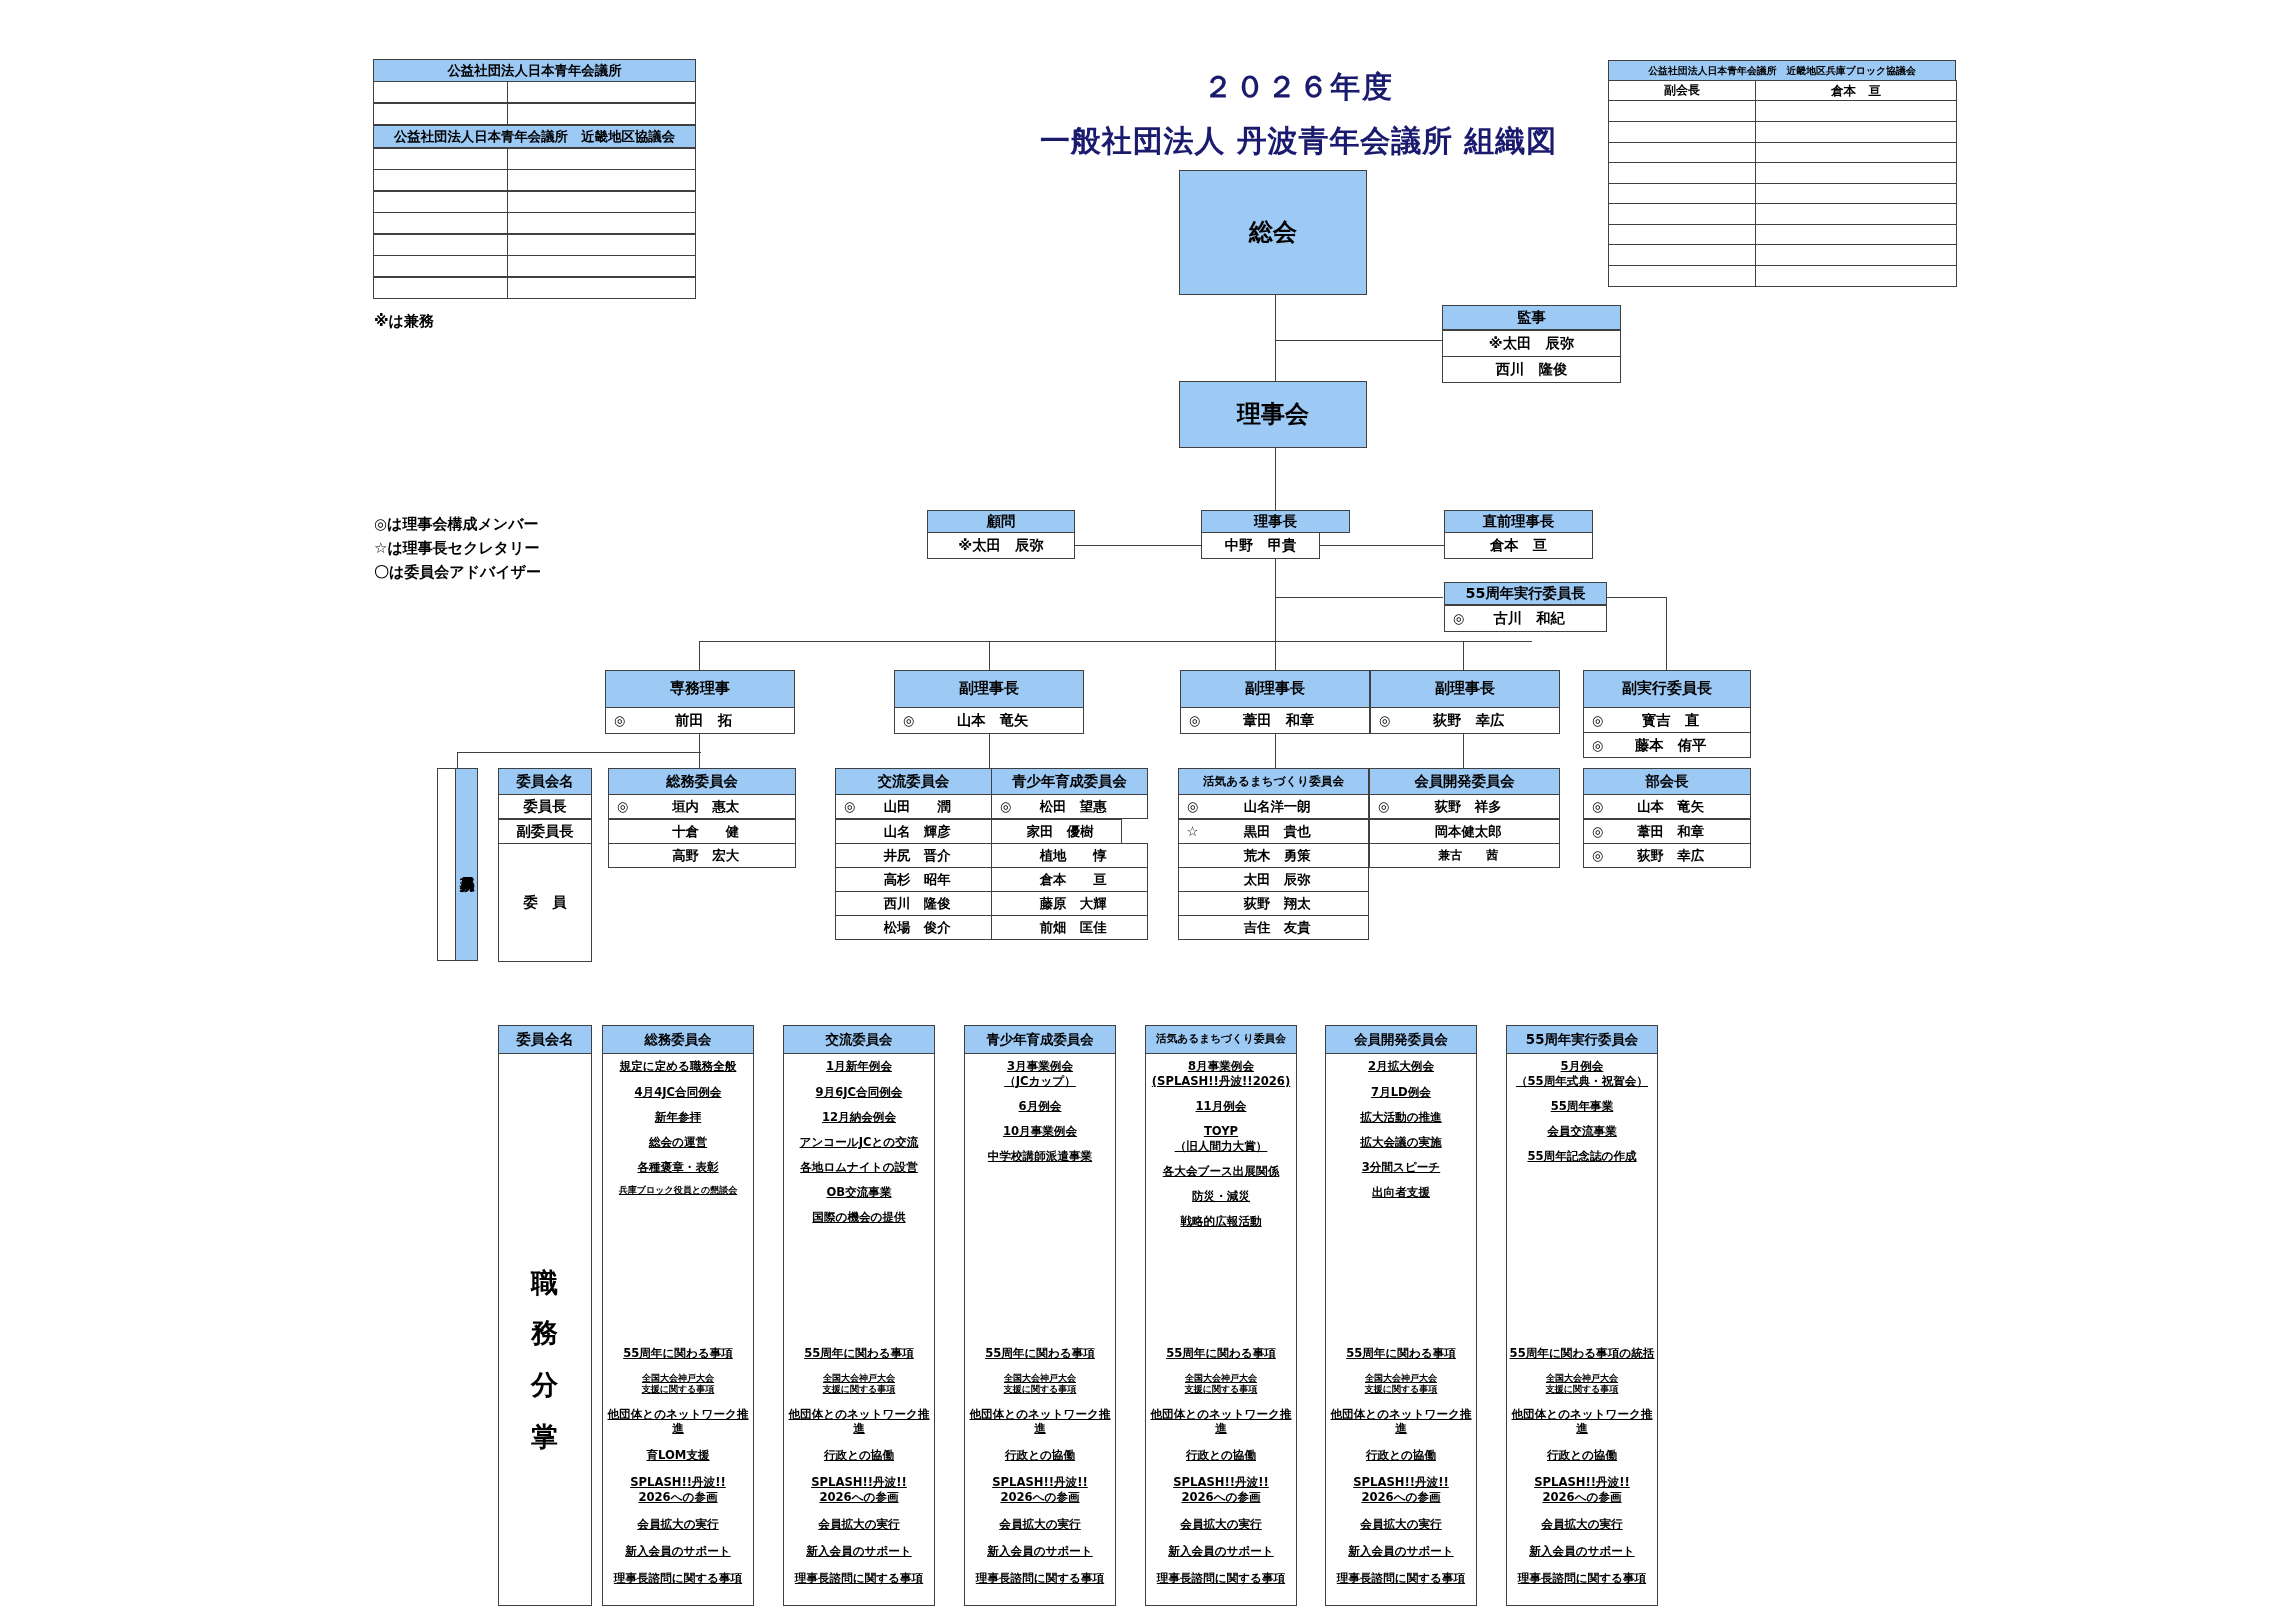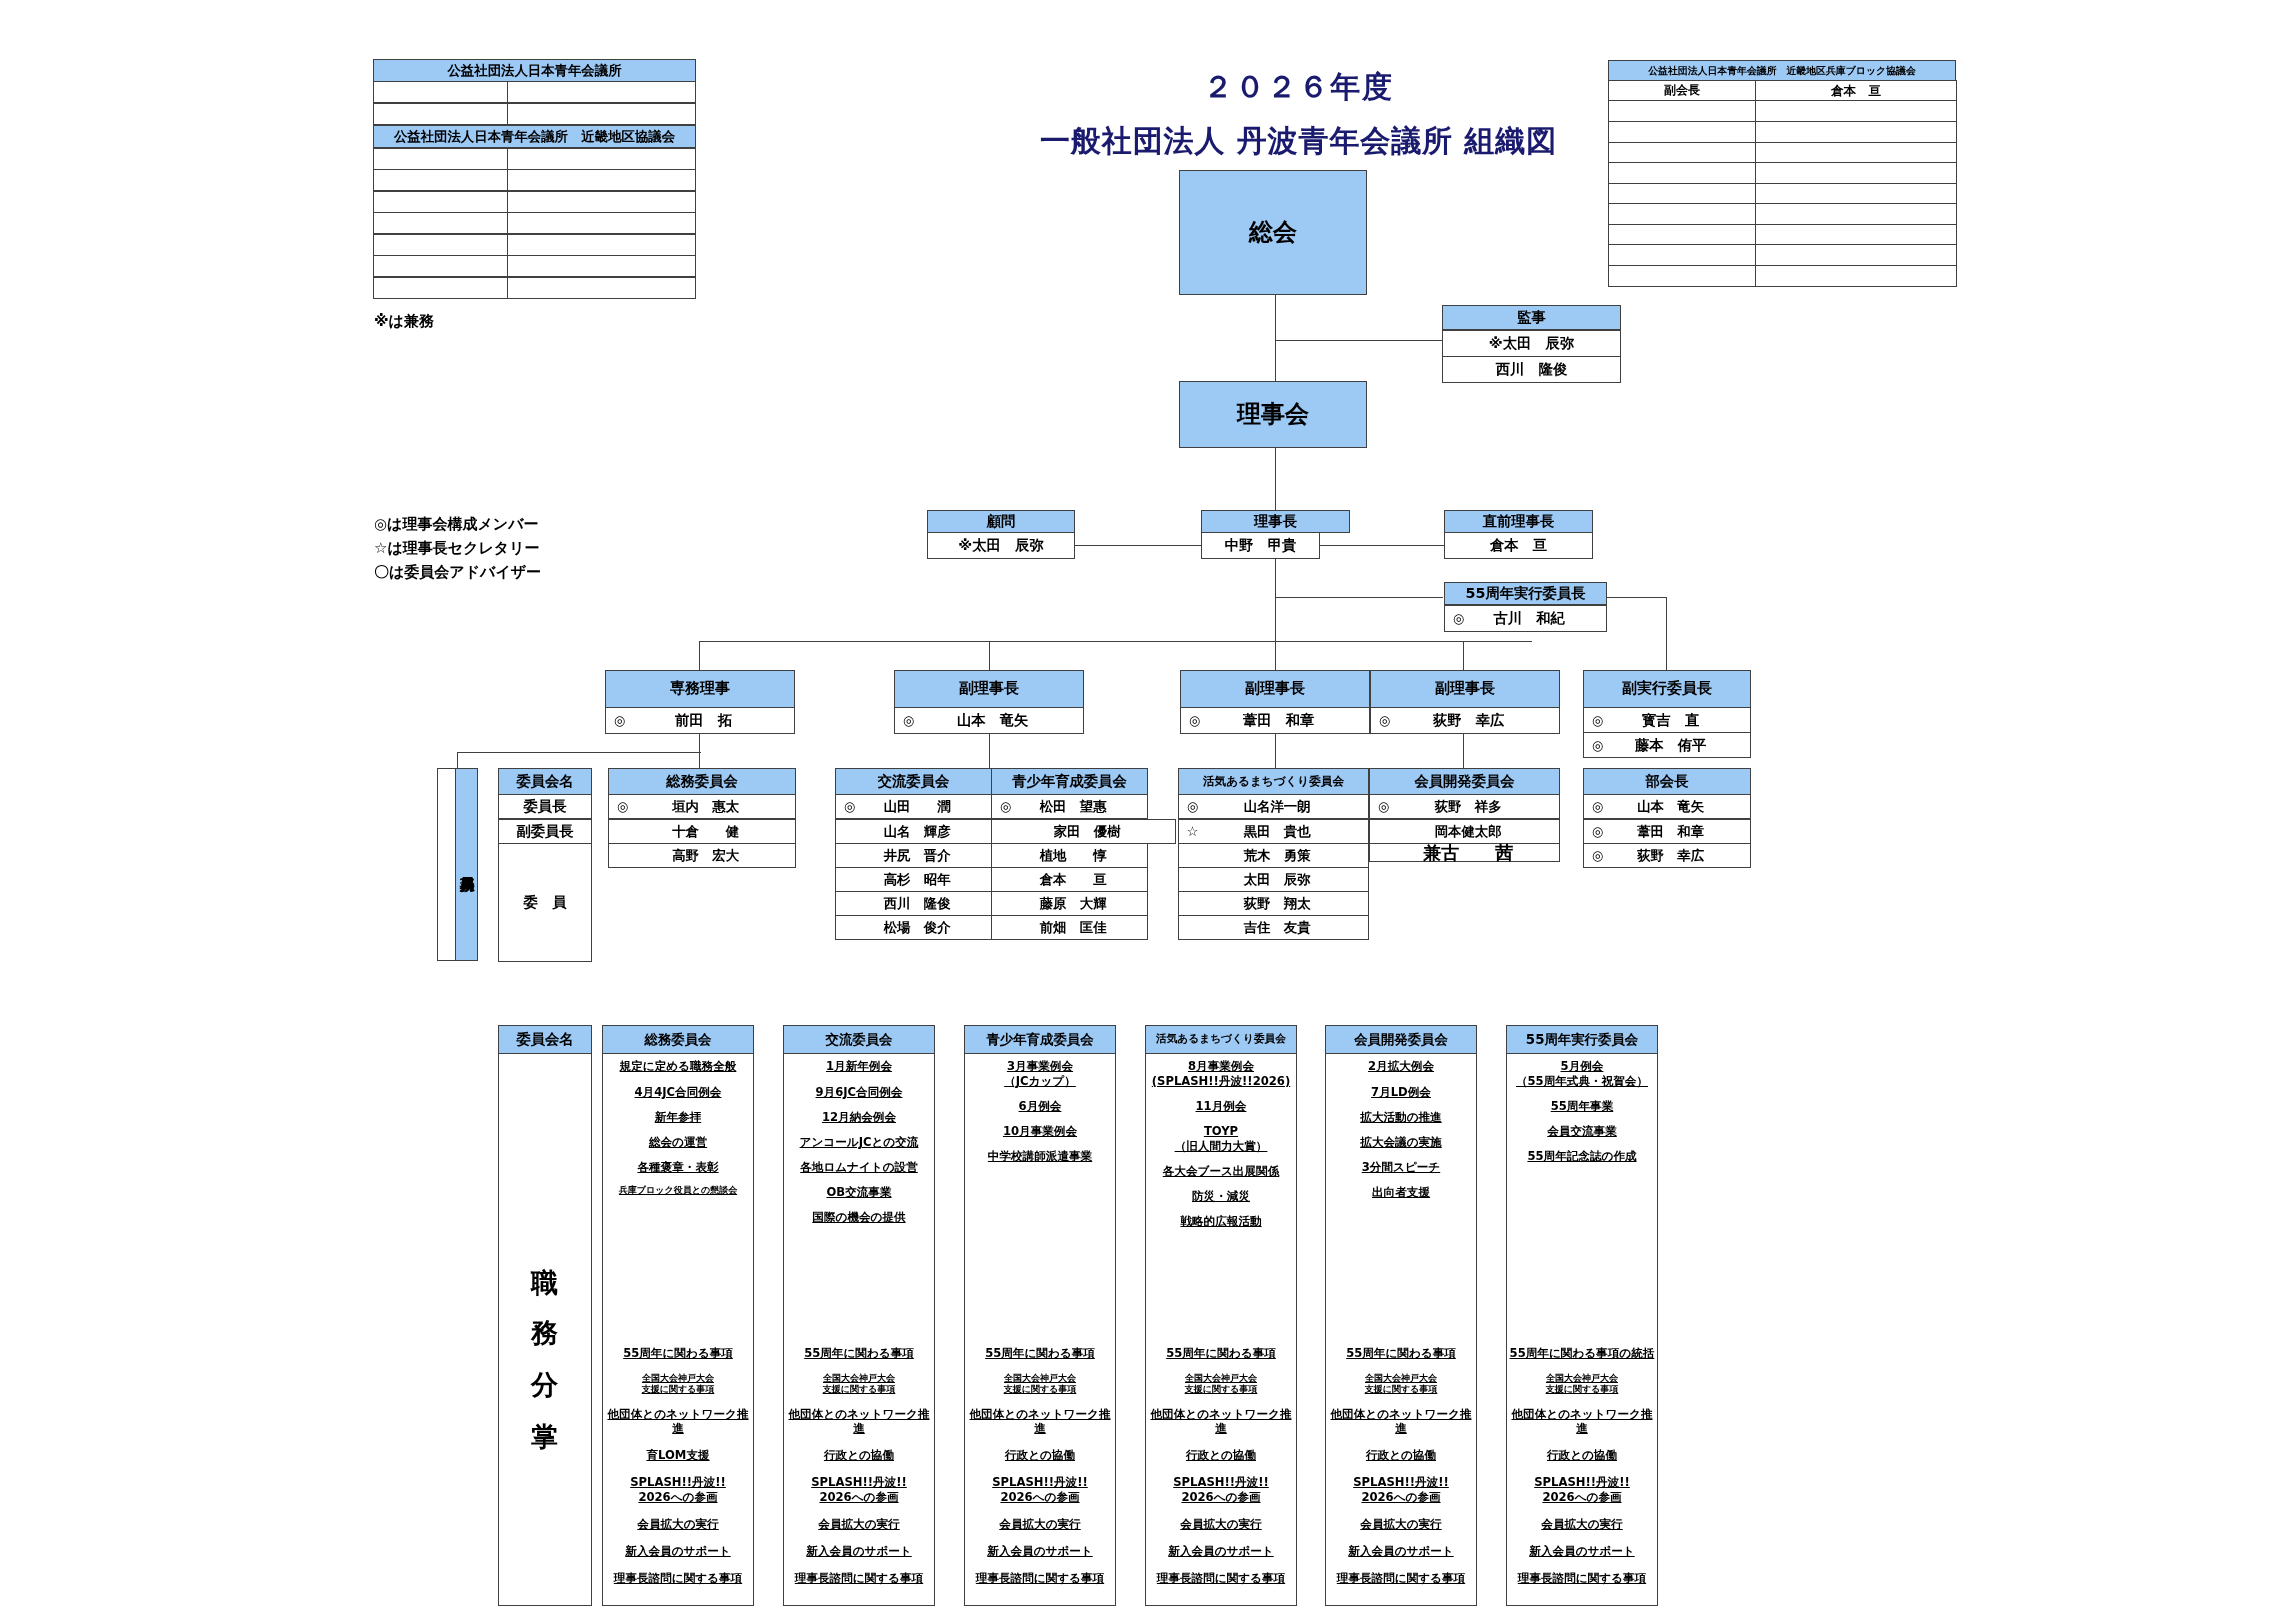--- a/index.html
+++ b/index.html
@@ -220,21 +220,21 @@
     </div>
     <div class="namecell" style="left: 835px; top: 915px; width: 157px; height: 25px; font-size: 13.4px;">
       <span class="mark"></span>
       <span class="nm">松場　俊介</span>
     </div>
     <div class="cell hdr" style="left: 991px; top: 768px; width: 157px; height: 27px; font-size: 14.3px;">青少年育成委員会</div>
     <div class="namecell" style="left: 991px; top: 794px; width: 157px; height: 25px; font-size: 13.4px;">
       <span class="mark">◎</span>
       <span class="nm">松田　望惠</span>
     </div>
-    <div class="namecell" style="left: 991px; top: 819px; width: 185px; height: 25px; font-size: 13.4px;">
+    <div class="namecell" style="left: 991px; top: 819px; width: 131px; height: 25px; font-size: 13.4px;">
       <span class="mark"></span>
       <span class="nm">家田　優樹</span>
     </div>
     <div class="namecell" style="left: 991px; top: 843px; width: 157px; height: 25px; font-size: 13.4px;">
       <span class="mark"></span>
       <span class="nm">植地　　惇</span>
     </div>
     <div class="namecell" style="left: 991px; top: 867px; width: 157px; height: 25px; font-size: 13.4px;">
       <span class="mark"></span>
       <span class="nm">倉本　　亘</span>
@@ -274,21 +274,21 @@
     </div>
     <div class="cell hdr" style="left: 1369px; top: 768px; width: 191px; height: 27px; font-size: 14.3px;">会員開発委員会</div>
     <div class="namecell" style="left: 1369px; top: 794px; width: 191px; height: 25px; font-size: 13.4px;">
       <span class="mark">◎</span>
       <span class="nm">荻野　祥多</span>
     </div>
     <div class="namecell" style="left: 1369px; top: 819px; width: 191px; height: 25px; font-size: 13.4px;">
       <span class="mark"></span>
       <span class="nm">岡本健太郎</span>
     </div>
-    <div class="namecell" style="left: 1369px; top: 843px; width: 191px; height: 19px; font-size: 18px;">
+    <div class="namecell" style="left: 1369px; top: 843px; width: 191px; height: 25px; font-size: 12px;">
       <span class="mark"></span>
       <span class="nm">兼古　　茜</span>
     </div>
     <div class="cell hdr" style="left: 1583px; top: 768px; width: 168px; height: 27px; font-size: 14.3px;">部会長</div>
     <div class="namecell" style="left: 1583px; top: 794px; width: 168px; height: 25px; font-size: 13.4px;">
       <span class="mark">◎</span>
       <span class="nm">山本　竜矢</span>
     </div>
     <div class="namecell" style="left: 1583px; top: 819px; width: 168px; height: 25px; font-size: 13.4px;">
       <span class="mark">◎</span>

